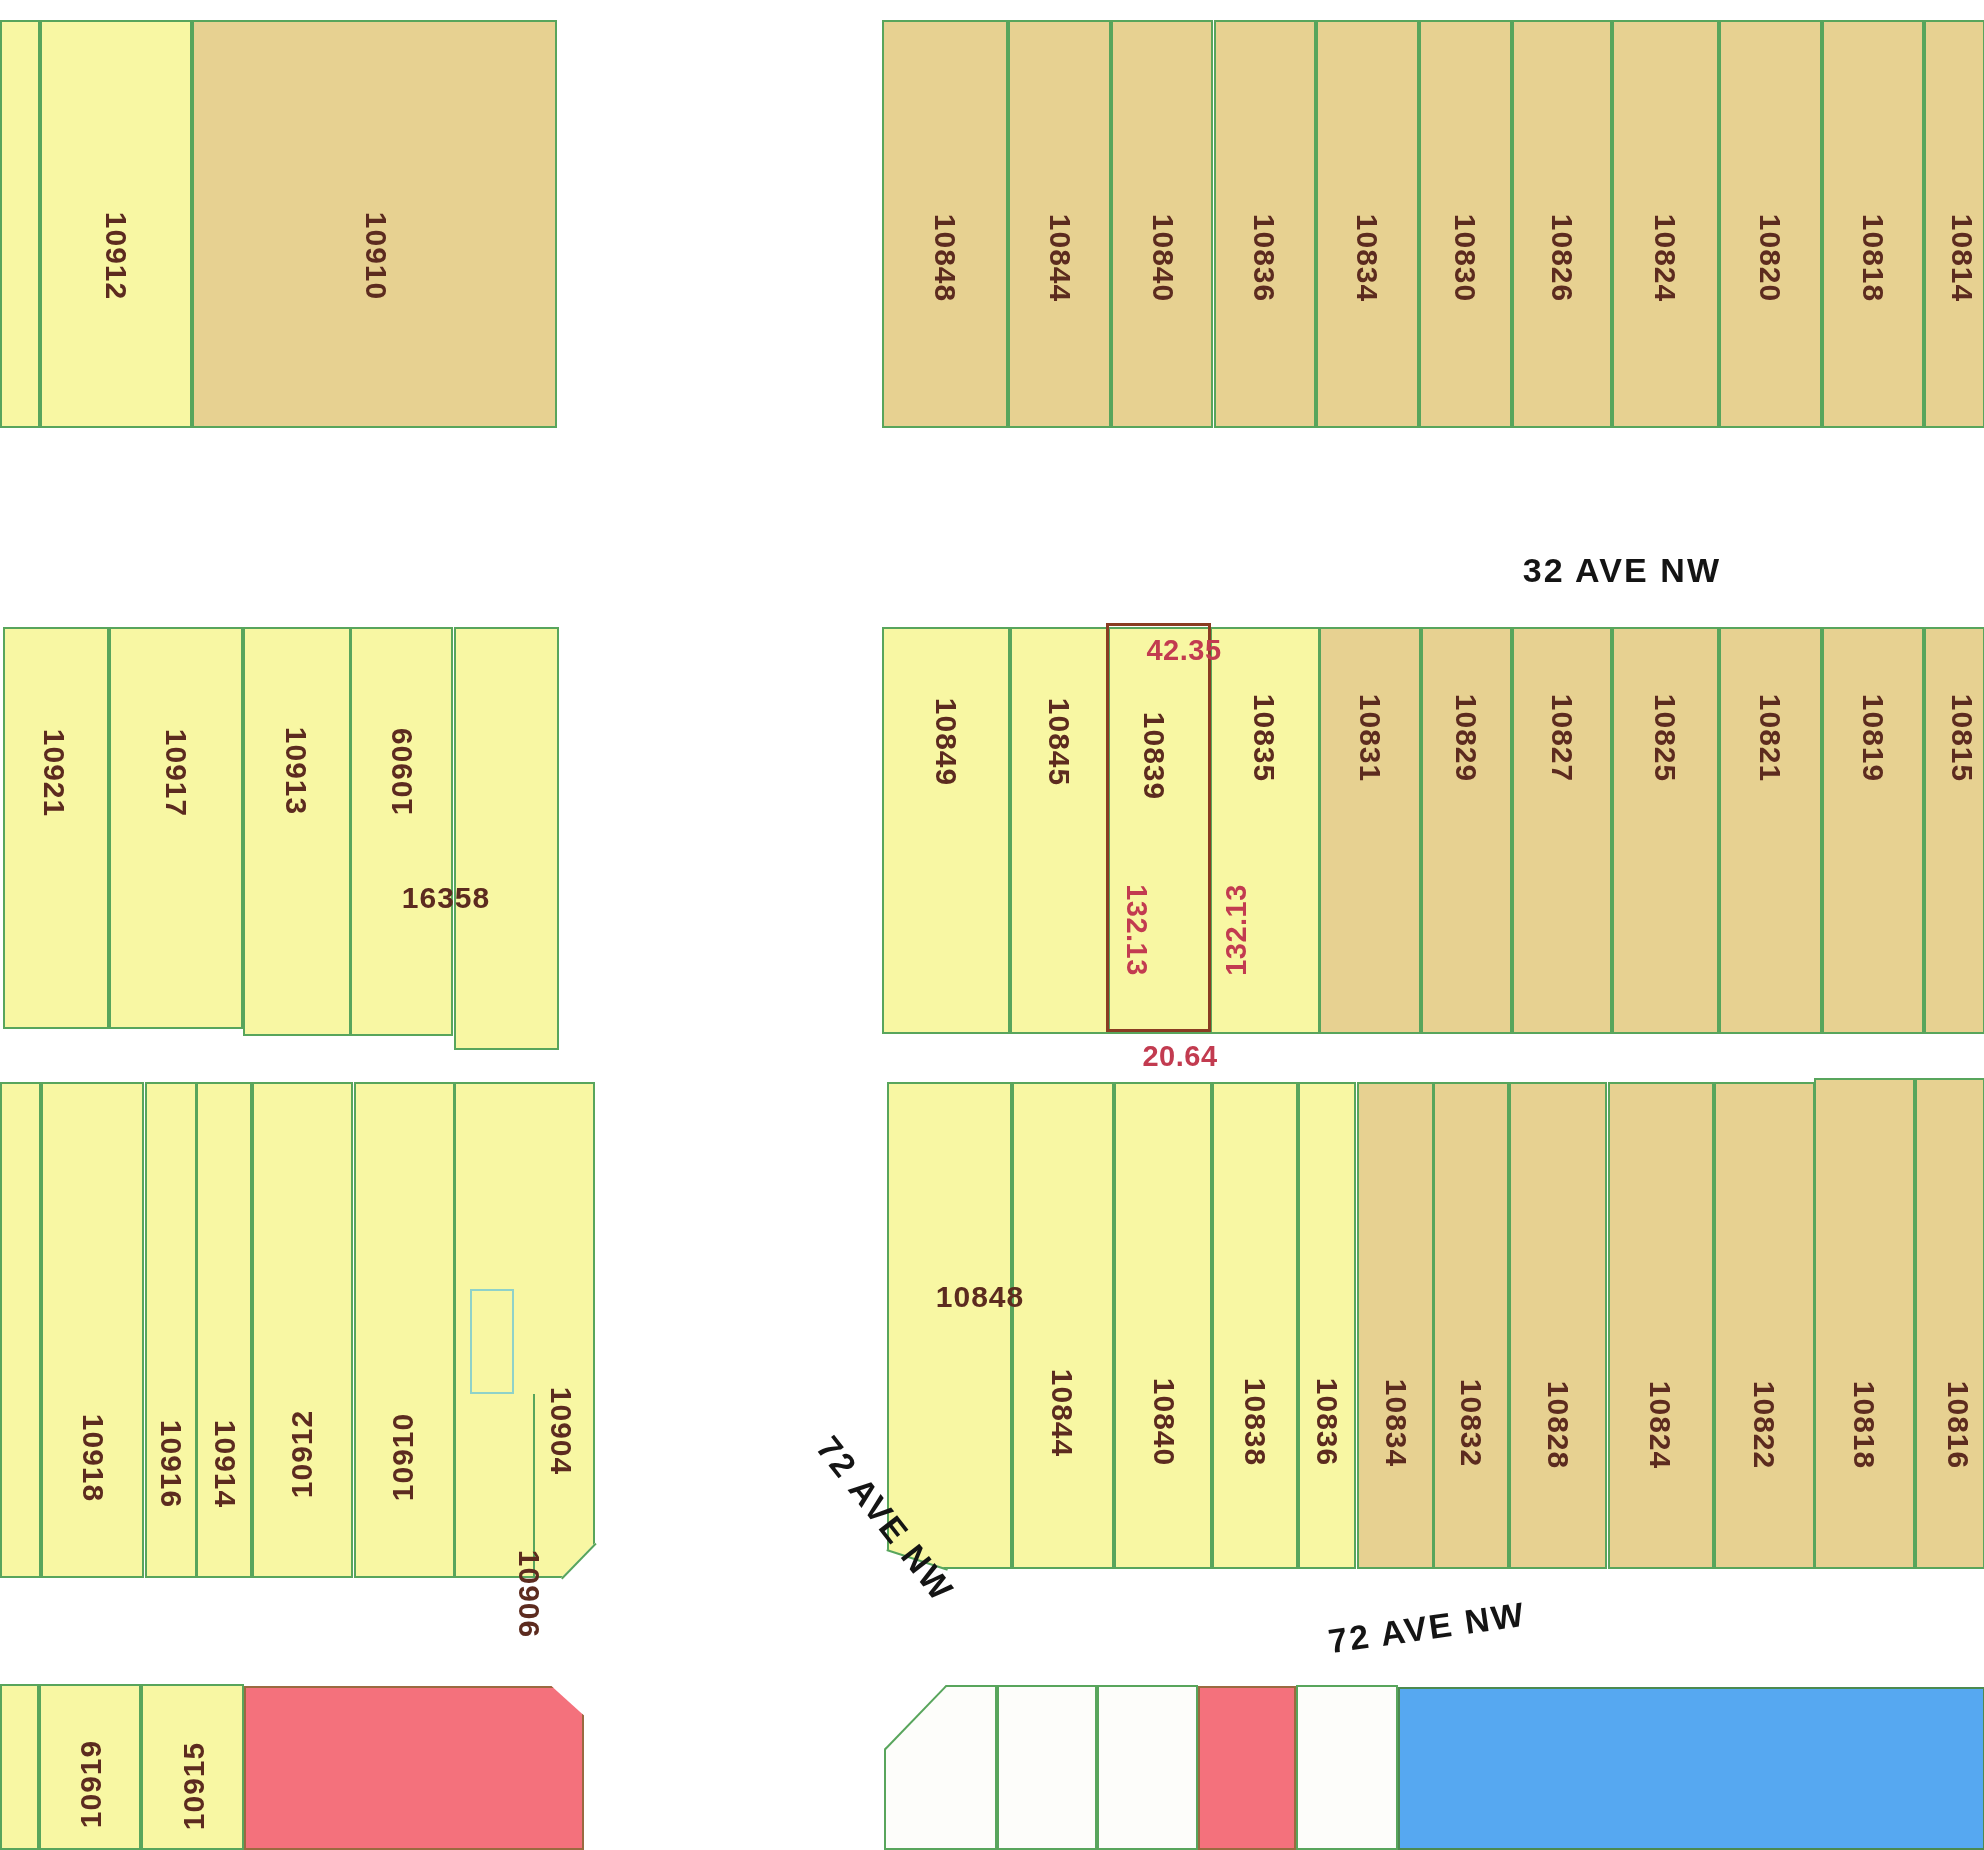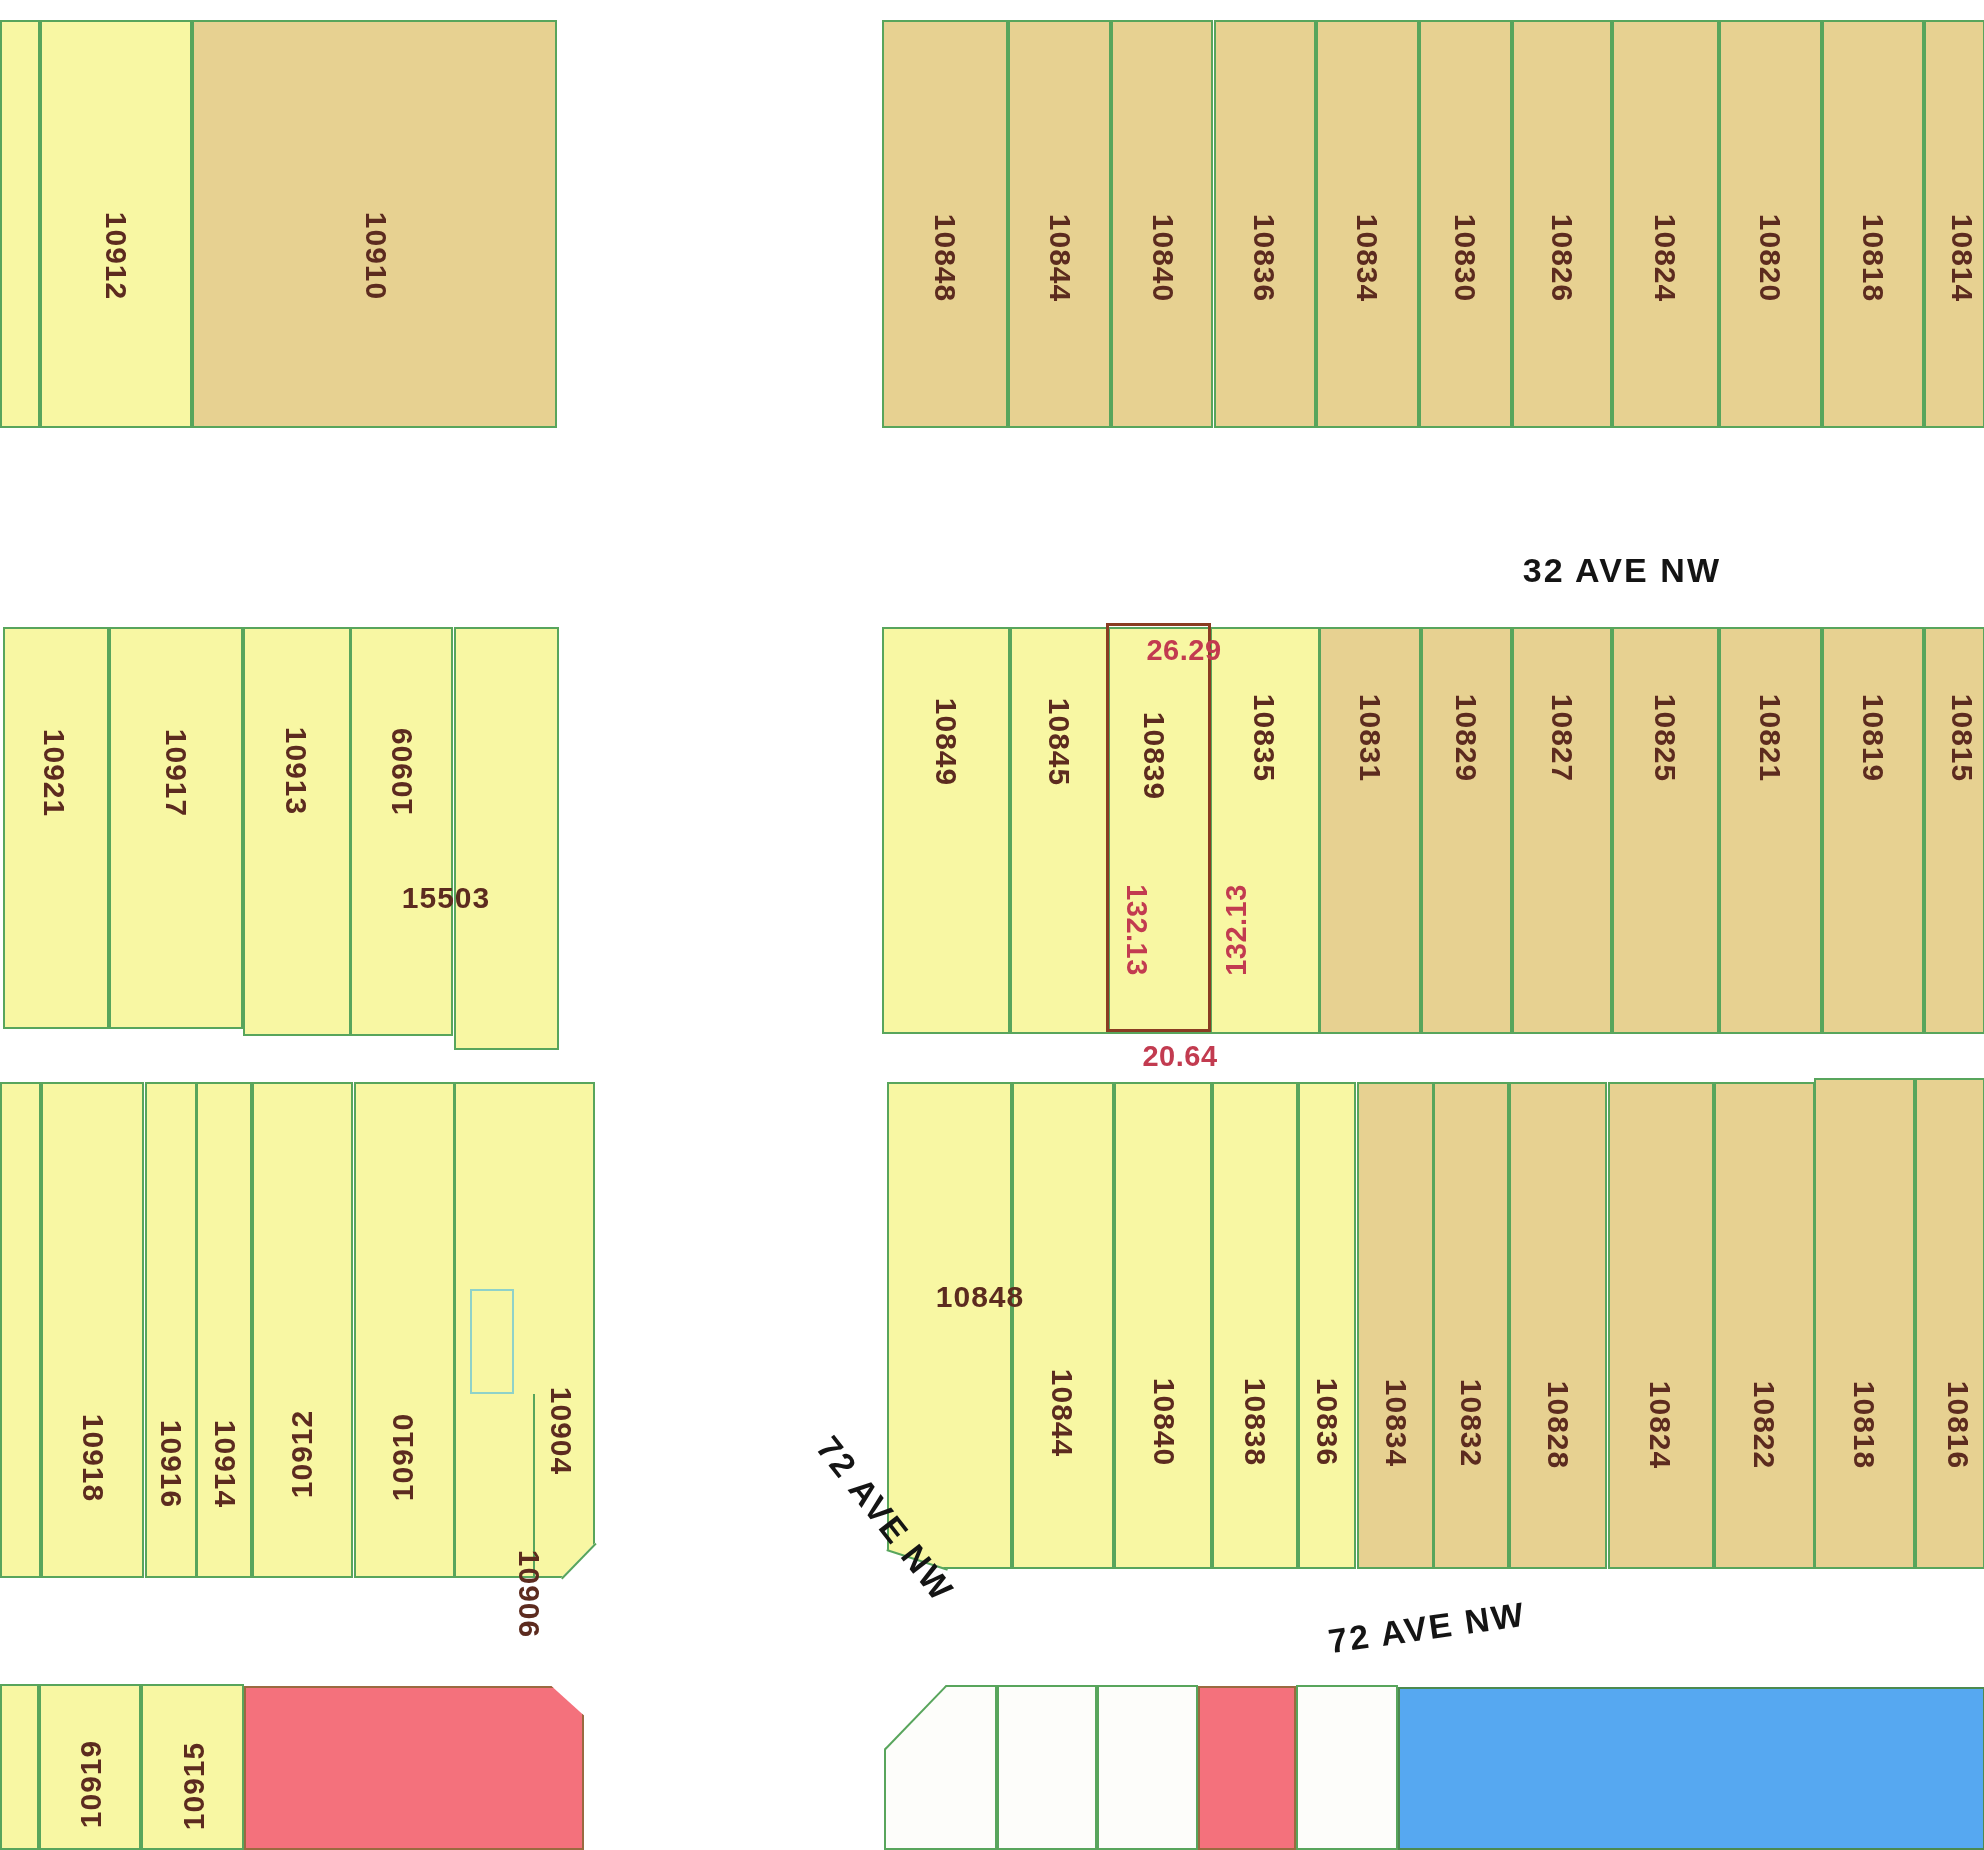--- a/index.html
+++ b/index.html
@@ -112,21 +112,21 @@
   <span class="lbl v90" style="left:1562px;top:258px">10826</span>
   <span class="lbl v90" style="left:1665px;top:258px">10824</span>
   <span class="lbl v90" style="left:1770px;top:258px">10820</span>
   <span class="lbl v90" style="left:1873px;top:258px">10818</span>
   <span class="lbl v90" style="left:1962px;top:258px">10814</span>
 
   <span class="lbl v90" style="left:54px;top:773px">10921</span>
   <span class="lbl v90" style="left:176px;top:773px">10917</span>
   <span class="lbl v90" style="left:296px;top:771px">10913</span>
   <span class="lbl v270" style="left:402px;top:771px">10909</span>
-  <span class="lbl" style="left:446px;top:898px">15503</span>
+  <span class="lbl" style="left:446px;top:898px">16358</span>
 
   <span class="lbl v90" style="left:946px;top:742px">10849</span>
   <span class="lbl v90" style="left:1059px;top:742px">10845</span>
   <span class="lbl v90" style="left:1154px;top:756px">10839</span>
   <span class="lbl v90" style="left:1264px;top:738px">10835</span>
   <span class="lbl v90" style="left:1370px;top:738px">10831</span>
   <span class="lbl v90" style="left:1466px;top:738px">10829</span>
   <span class="lbl v90" style="left:1562px;top:738px">10827</span>
   <span class="lbl v90" style="left:1665px;top:738px">10825</span>
   <span class="lbl v90" style="left:1770px;top:738px">10821</span>
@@ -150,21 +150,21 @@
   <span class="lbl v90" style="left:1471px;top:1423px">10832</span>
   <span class="lbl v90" style="left:1558px;top:1425px">10828</span>
   <span class="lbl v90" style="left:1660px;top:1425px">10824</span>
   <span class="lbl v90" style="left:1764px;top:1425px">10822</span>
   <span class="lbl v90" style="left:1864px;top:1425px">10818</span>
   <span class="lbl v90" style="left:1958px;top:1425px">10816</span>
 
   <span class="lbl v270" style="left:91px;top:1784px">10919</span>
   <span class="lbl v270" style="left:194px;top:1786px">10915</span>
 
-  <span class="lbl dim" style="left:1184px;top:650px">26.29</span>
+  <span class="lbl dim" style="left:1184px;top:650px">42.35</span>
   <span class="lbl dim v90" style="left:1136px;top:930px">132.13</span>
   <span class="lbl dim v270" style="left:1236px;top:930px">132.13</span>
   <span class="lbl dim" style="left:1180px;top:1056px">20.64</span>
 
   <span class="lbl street" style="left:1622px;top:570px">32 AVE NW</span>
   <span class="lbl street" style="left:885px;top:1519px;transform:translate(-50%,-50%) rotate(52deg)">72 AVE NW</span>
   <span class="lbl street" style="left:1427px;top:1628px;transform:translate(-50%,-50%) rotate(-8deg)">72 AVE NW</span>
 
 </div>
 

